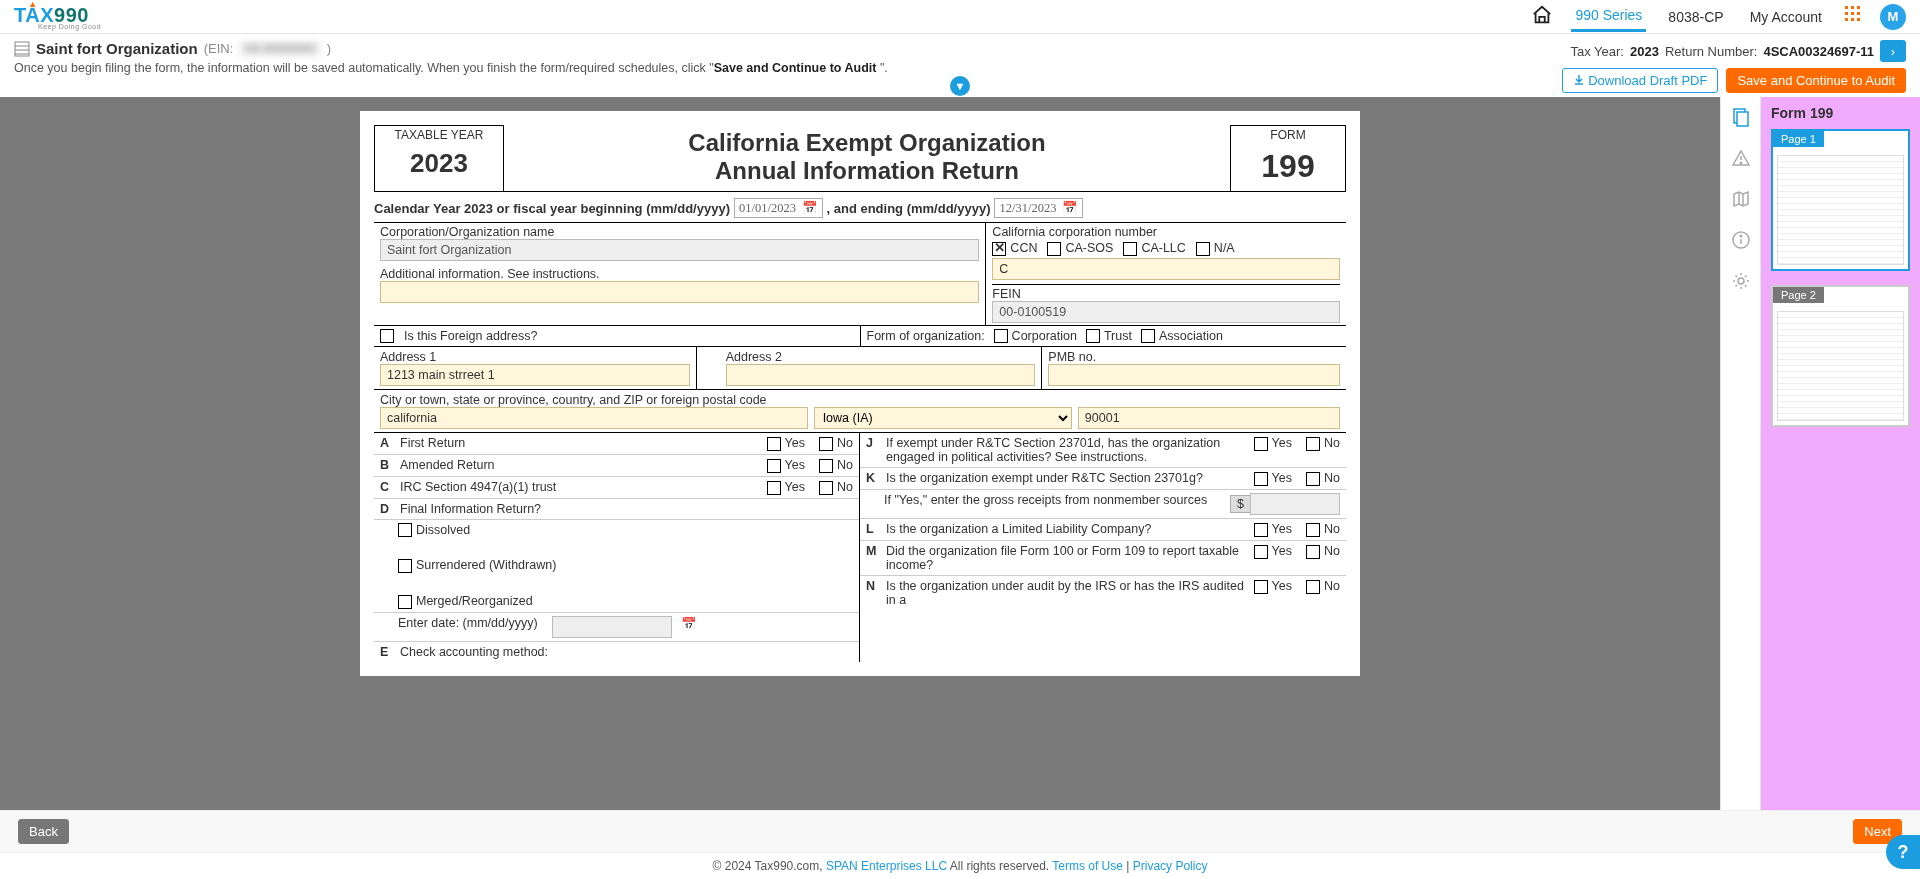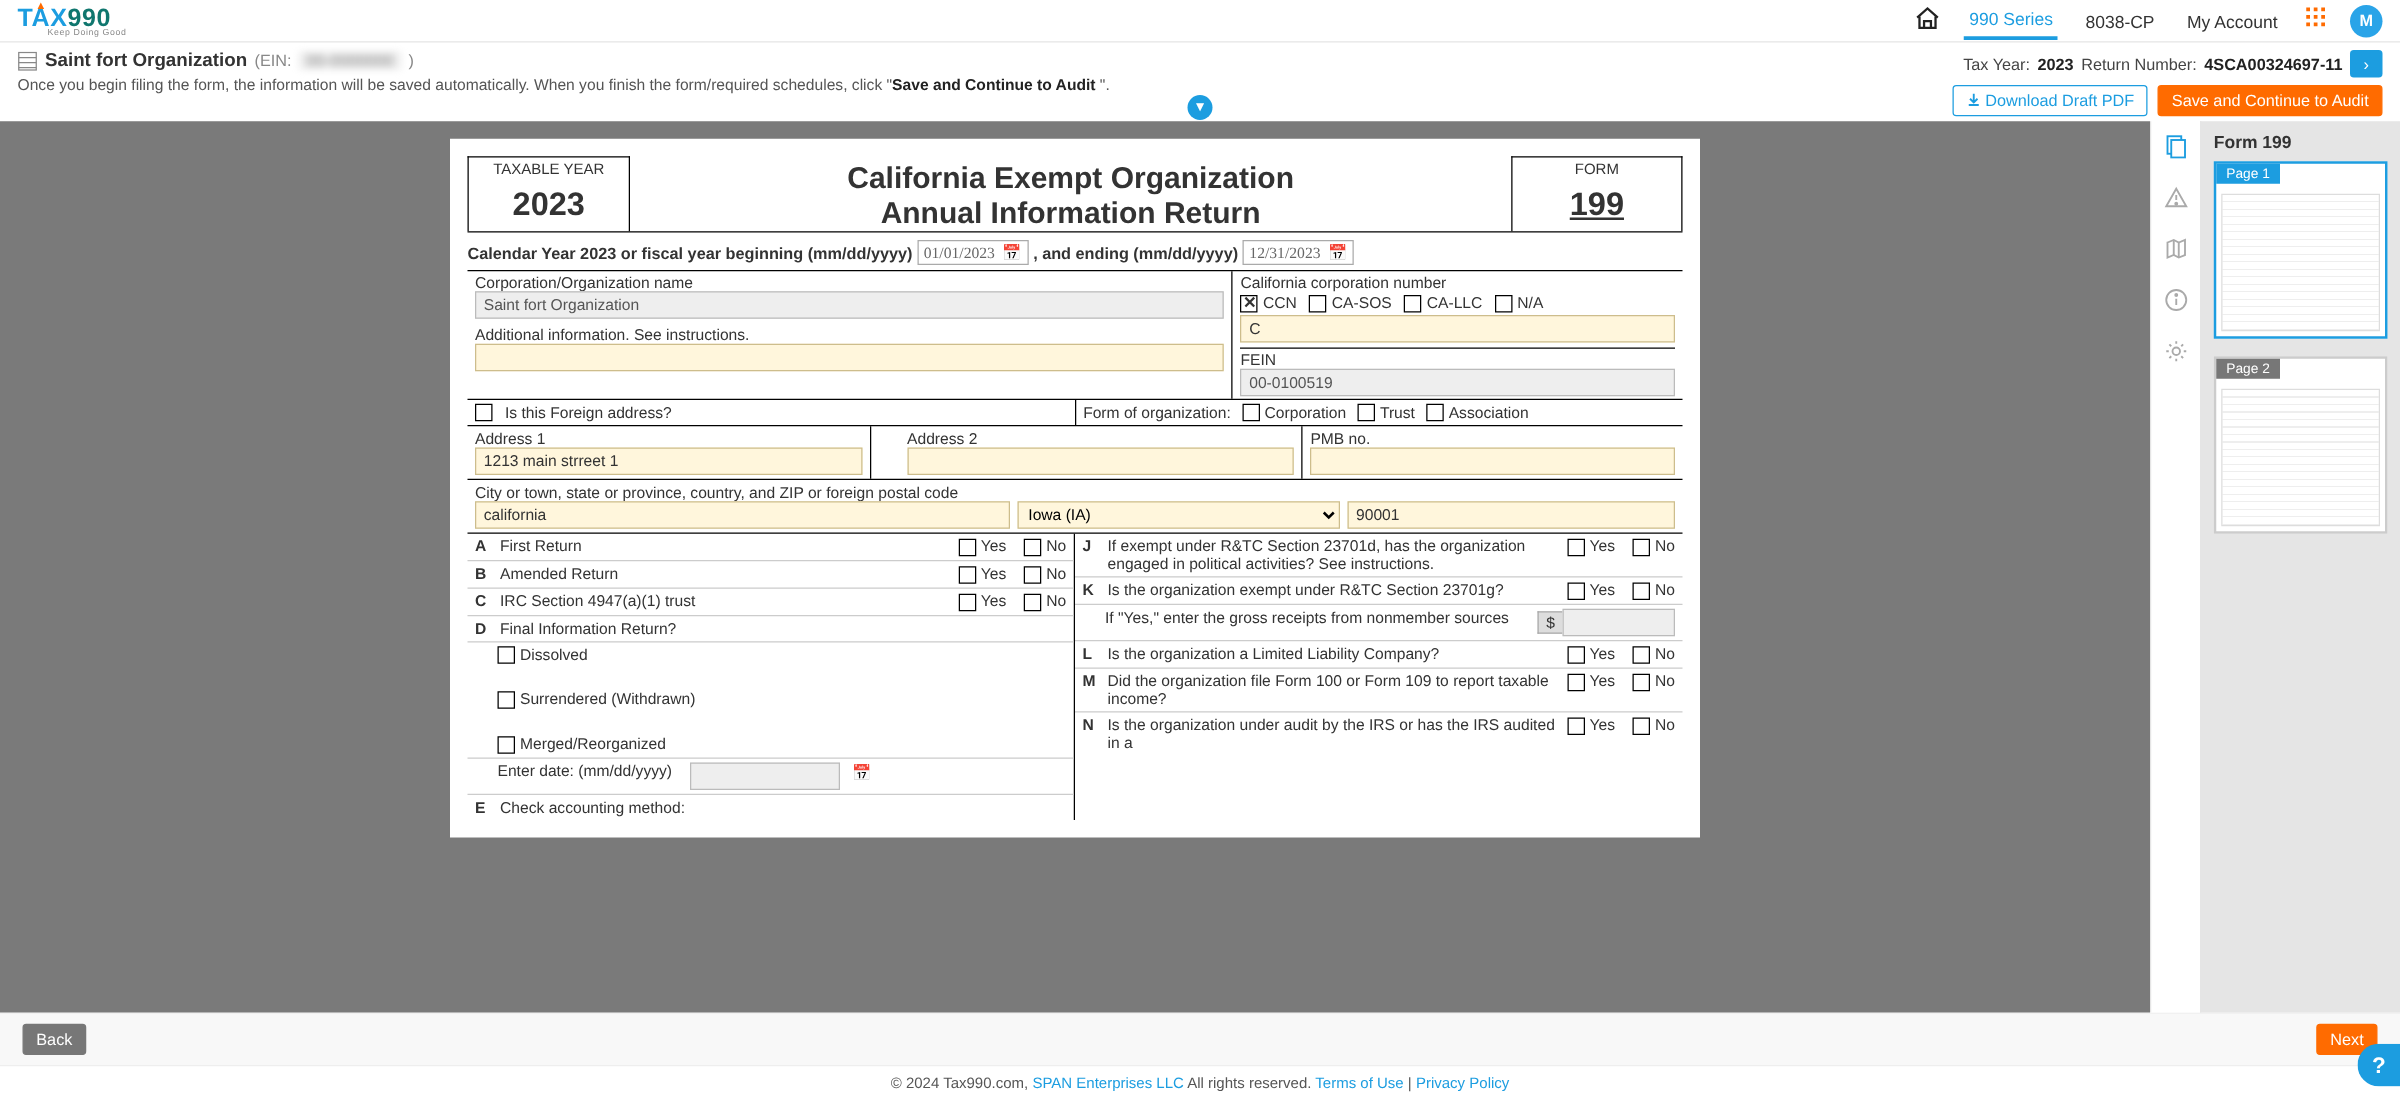--- a/index.html
+++ b/index.html
@@ -31,22 +31,22 @@
 .btn-orange { background: #ff6b00; color: #fff; border-color: #ff6b00; }
 .btn-gray { background:#777; color:#fff; border-color:#777;}
 .down-arrow-circle { position:absolute; top:42px; left:50%; transform:translateX(-50%); width:20px; height:20px; background:#1c9de0; border-radius:50%; display:flex; align-items:center; justify-content:center; color:#fff; font-size:11px; }
 .main-area { display:flex; height: calc(100vh - 34px - 62px - 46px - 24px); }
 .doc-viewer { flex:1; background:#7a7a7a; padding: 14px; overflow:auto; position:relative;}
 .form-page { width: 1000px; margin: 0 auto; background:#fff; padding: 14px 0; }
 .form-header-row { display:flex; border-bottom:1px solid #000; margin:0 14px;}
 .fh-left { width:130px; border:1px solid #000; border-bottom:none; text-align:center; font-size:12px; padding-top:2px;}
 .fh-left .year { font-size:26px; font-weight:700; padding:6px 0;}
 .fh-center { flex:1; text-align:center; font-size:24px; font-weight:700; padding-top:4px;}
-.fh-right { width:137px; border:1px solid #000; border-bottom:none; text-align:center; font-size:12px; padding-top:2px;}
-.fh-right .formno { font-size:26px; font-weight:700; padding:6px 0;text-decoration:underline;}
+.fh-right { width:116px; border:1px solid #000; border-bottom:none; text-align:center; font-size:12px; padding-top:2px;}
+.fh-right .formno { font-size:32px; font-weight:700; padding:6px 0;}
 .cal-line { margin:6px 14px 4px 14px; font-size:13px; font-weight:700; display:flex; align-items:center; flex-wrap:wrap; gap:4px;}
 .date-input { display:inline-flex; align-items:center; border:1px solid #aaa; padding:1px 4px; font-weight:400; font-size:12.5px; color:#666; gap:6px;font-family:Liberation Serif, serif;}
 .date-input .cal-icon { color:#888;}
 .section { border-top:1px solid #000; margin:0 14px; display:flex;}
 .section .col { padding:2px 6px; font-size:12.5px;}
 .input-yellow { background:#fff6dc; border:1px solid #cdbd8c; height:22px; padding:2px 6px; font-size:12.5px; width:100%; color:#333;}
 .input-gray { background:#eee; border:1px solid #bbb; height:22px; padding:2px 6px; font-size:12.5px; width:100%; color:#555;}
 .checkbox { width:14px; height:14px; border:1px solid #000; display:inline-block; vertical-align:middle; margin-right:4px; background:#fff; cursor:pointer; position:relative;}
 .checkbox.checked::after{content:"✕"; position:absolute; top:-3px; left:1px; font-size:13px; font-weight:700;}
 .label { font-size:12.5px;}
@@ -56,21 +56,21 @@
 .questions { display:flex; border-top:1px solid #000; margin:0 14px;}
 .qcol { width:50%; padding:0;}
 .qrow { display:flex; align-items:flex-start; border-top:1px solid #ccc; padding:3px 6px; gap:6px; font-size:12.5px;}
 .qrow:first-child{border-top:none;}
 .qletter{font-weight:700; width:14px;}
 .qtext{flex:1;}
 .yesno{display:flex; gap:14px; align-items:center;}
 .right-rail { width:40px; border-left:1px solid #e5e5e5; display:flex; flex-direction:column; align-items:center; gap:18px; padding:10px 0; background:#fff;}
 .rail-icon { color:#888; cursor:pointer;}
 .rail-icon.active{color:#1c9de0;}
-.thumb-panel { width:160px; border-left:1px solid #e5e5e5; padding:8px 10px; background:#e5e5e5; overflow:auto;}
+.thumb-panel { width:160px; border-left:1px solid #e5e5e5; padding:8px 10px; background:#f0abfc; overflow:auto;}
 .thumb-title { font-size:14px; font-weight:600; color:#333; margin-bottom:8px;}
 .thumb { border:2px solid #ccc; margin-bottom:14px; position:relative; cursor:pointer; padding:4px; background:#fff;}
 .thumb.selected { border-color:#1c9de0;}
 .thumb-label { position:absolute; top:0; left:0; background:#777; color:#fff; font-size:11px; padding:2px 8px;}
 .thumb.selected .thumb-label { background:#1c9de0;}
 .thumb-preview { margin-top:20px; height:110px; background: repeating-linear-gradient(#fff,#fff 5px,#eee 5px,#eee 6px); border:1px solid #ddd;}
 .bottom-bar { display:flex; justify-content:space-between; align-items:center; padding:8px 18px; border-top:1px solid #eee; background:#f8f8f8;}
 .footer { text-align:center; font-size:12px; color:#555; padding:6px 0; display:flex; justify-content:center; gap:20px; align-items:center; border-top:1px solid #eee;flex-direction:column;}
 .footer a{color:#1c9de0; text-decoration:none;}
 .help-fab { position:fixed; right:0; bottom:10px; width:34px; height:34px; background:#1c9de0; color:#fff; border-radius:17px 0 0 17px; display:flex; align-items:center; justify-content:center; font-size:18px; font-weight:700; cursor:pointer;}

